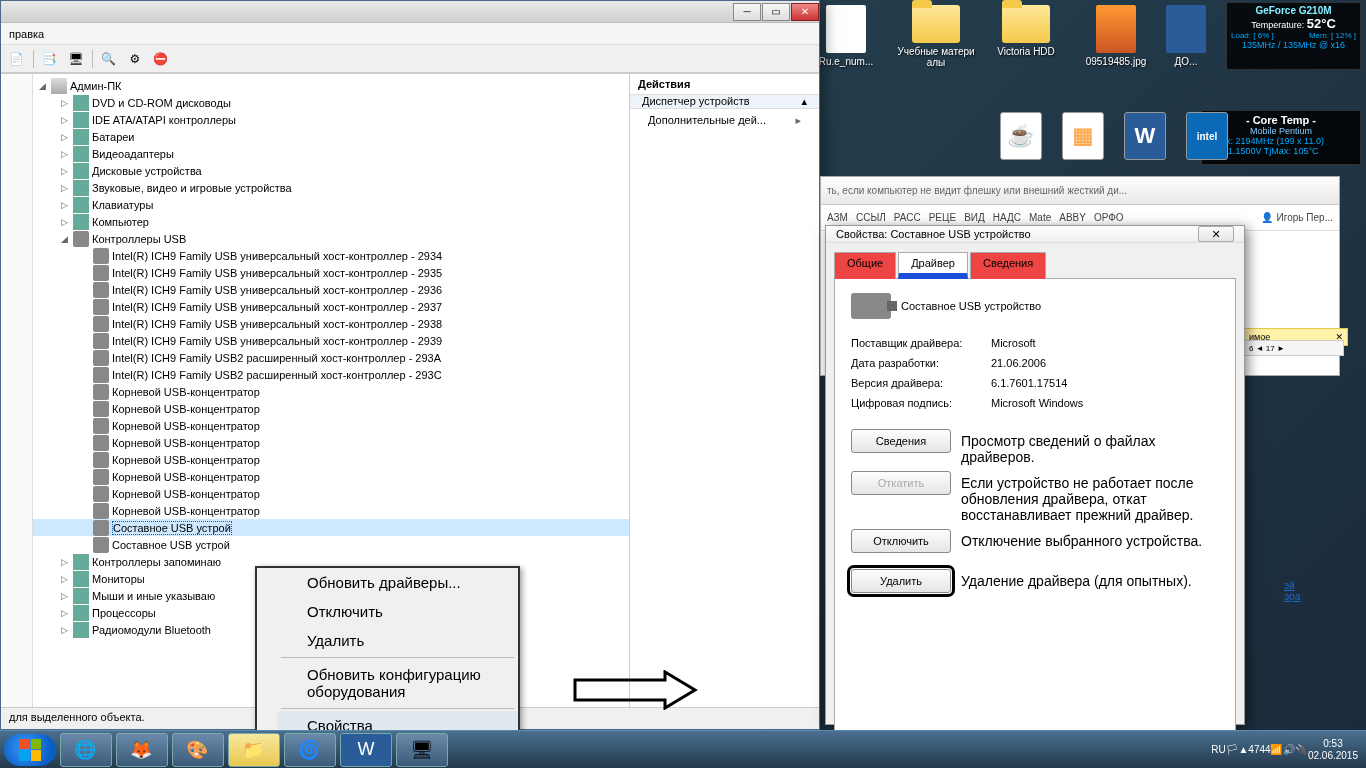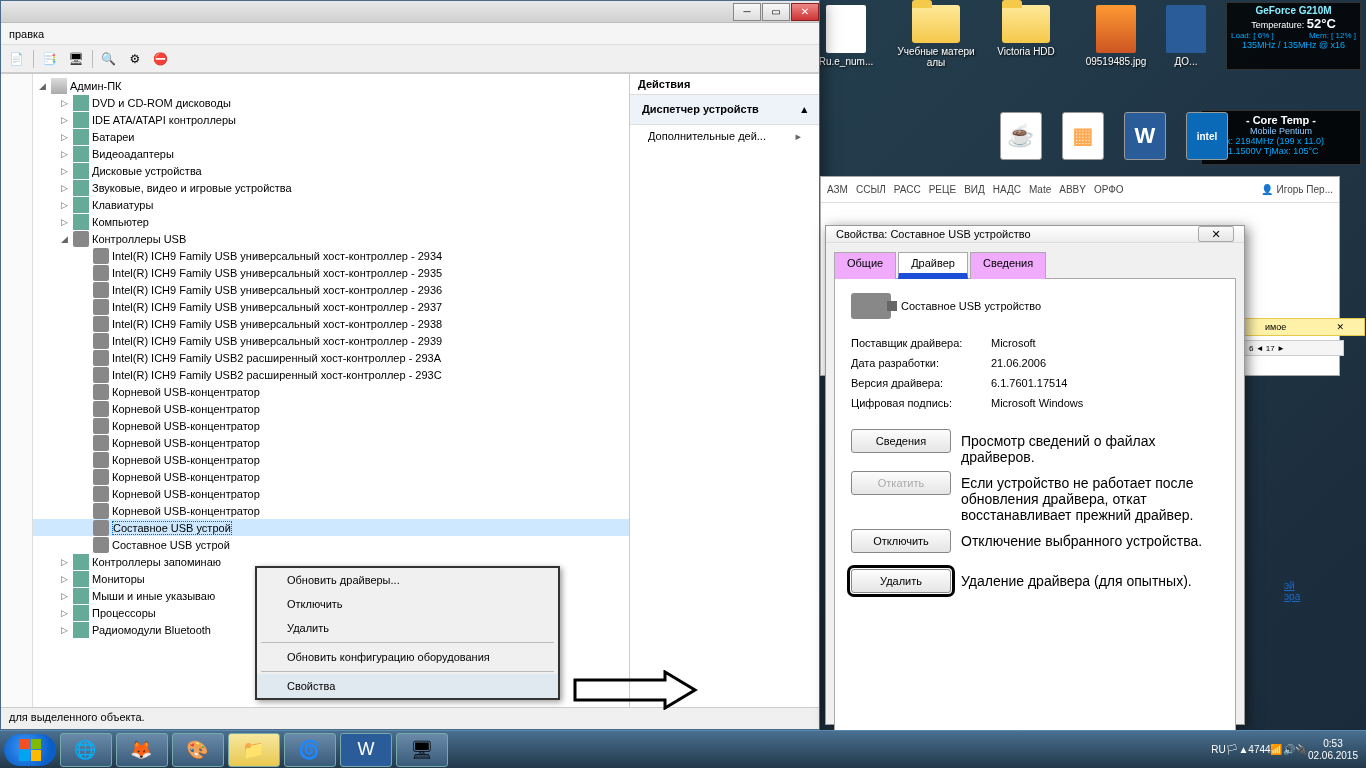--- a/index.html
+++ b/index.html
@@ -51,40 +51,40 @@
 .win-btn.close { background: linear-gradient(#e88,#c33); color: #fff; border-color: #822;}
 .devmgr-menu { height: 22px; padding: 0 8px; font-size: 11px; display: flex; align-items: center; background: #f5f5f5; border-bottom: 1px solid #ddd;}
 .devmgr-toolbar { height: 28px; padding: 2px 6px; display: flex; gap: 6px; align-items: center; background: #f0f0f0; border-bottom: 1px solid #ccc;}
 .tb-btn { width: 20px; height: 20px; border: 1px solid transparent; display: flex; align-items: center; justify-content: center; font-size: 12px;}
 .tb-sep { width: 1px; height: 18px; background: #bbb;}
 .devmgr-body { flex: 1; display: flex; border-top: 1px solid #ccc; overflow: hidden;}
 .devmgr-left { width: 32px; background: #fafafa; border-right: 1px solid #ddd; overflow: hidden;}
 .devmgr-tree { flex: 1; background: #fff; overflow-y: auto; font-size: 11px; padding: 3px 0; position: relative;}
 .devmgr-actions { width: 190px; background: #fff; border-left: 1px solid #ccc; font-size: 11px;}
 .actions-hdr { padding: 4px 8px; font-weight: bold; border-bottom: 1px solid #ddd;}
-.actions-item { padding: 8px 12px; background: #eef3fa; border-bottom: 1px solid #ddd; display: flex; justify-content: space-between; font-weight: bold;}
+.actions-item { padding: 0 12px; background: #eef3fa; border-bottom: 1px solid #ddd; display: flex; justify-content: space-between;}
 .actions-sub { padding: 5px 18px;}
 .actions-sub::after { content: " ▸"; float: right; color: #666;}
 
 .tree-row { display: flex; align-items: center; height: 17px; padding-left: 6px; white-space: nowrap; cursor: default;}
 .tree-row.d1 { padding-left: 28px; }
 .tree-row.d2 { padding-left: 48px; }
 .tree-row .exp { width: 12px; font-size: 9px; color: #666; }
 .tree-row .ico { width: 16px; height: 16px; background: #8ac; margin-right: 3px; display: inline-flex; align-items: center; justify-content: center; font-size: 10px;}
 .tree-row .ico.root { background: linear-gradient(#ddd,#aaa);}
 .tree-row .ico.usb { background: #888; border-radius: 2px;}
 .tree-row .ico.dev { background: #6a9;}
 .tree-row.sel { background: #cde8ff;}
 .tree-row.sel .txt { border: 1px dotted #06c;}
 
 
 .ctxmenu {
-  position: absolute; left: 255px; top: 566px; width: 305px;
+  position: absolute; left: 255px; top: 566px; width: 265px;
   background: #f0f0f0; border: 2px solid #333; box-shadow: 2px 2px 6px rgba(0,0,0,0.4);
-  font-size: 11px; z-index: 50;
+  font-size: 15px; z-index: 50; padding-left: 20px;
 }
 .ctx-item { padding: 6px 12px 6px 30px; }
 .ctx-sep { height: 1px; background: #bbb; margin: 2px 4px;}
 .ctx-item.hl { background: #e0e8f0;}
 
 .devmgr-status { height: 22px; border-top: 1px solid #ccc; font-size: 11px; padding: 3px 8px; background: #f0f0f0;}
 
 
 .arrow-shape { position: absolute; left: 570px; top: 670px; width: 130px; height: 40px; z-index: 60;}
 .arrow-shape svg { width: 100%; height: 100%;}
@@ -92,21 +92,21 @@
 
 .props {
   position: absolute; left: 825px; top: 225px; width: 420px; height: 500px;
   background: #f0f0f0; border: 1px solid #999; box-shadow: 3px 3px 12px rgba(0,0,0,0.5);
   font-size: 11px; display: flex; flex-direction: column; z-index: 40;
 }
 .props-title { height: 26px; background: linear-gradient(#fefefe,#eee); border-bottom: 1px solid #ddd; display: flex; align-items: center; padding: 0 10px; justify-content: space-between;}
 .props-close { width: 36px; height: 16px; border: 1px solid #aaa; border-radius: 2px; background: linear-gradient(#fafafa,#e5e5e5); display:flex; align-items:center; justify-content:center; font-size: 11px;}
 .props-body { flex: 1; padding: 8px;}
 .tabs { display: flex; border-bottom: 1px solid #aaa; position: relative;}
-.tab { padding: 4px 12px; border: 1px solid #aaa; border-bottom: none; background: #f0abfc; margin-right: 2px; position: relative; top: 1px;}
+.tab { padding: 4px 12px; border: 1px solid #aaa; border-bottom: none; background: #ef4444; margin-right: 2px; position: relative; top: 1px;}
 .tab.active { background: #fff; border-bottom: 6px solid #1d4ed8;}
 .tabcontent { border: 1px solid #aaa; border-top: none; background: #fff; height: 468px; padding: 14px 16px;}
 .dev-row { display: flex; align-items: center; margin-bottom: 18px;}
 .dev-ico { width: 40px; height: 26px; background: #888; margin-right: 10px; border-radius: 3px; position:relative;}
 .dev-ico::after { content:""; position:absolute; right:-6px; top:8px; width:10px; height:10px; background:#666;}
 .info-grid { display: grid; grid-template-columns: 140px 1fr; row-gap: 8px; font-size: 11px; margin-bottom: 20px;}
 .prop-btn { width: 100px; height: 24px; background: linear-gradient(#fdfdfd,#e5e5e5); border: 1px solid #888; border-radius: 3px; margin-bottom: 10px; font-size: 11px;}
 .prop-btn:disabled { color: #aaa;}
 .prop-btn.hl { outline: 3px solid #000; outline-offset: 1px;}
 .btn-row { display: flex; gap: 10px; align-items: flex-start; margin-bottom: 6px;}
@@ -115,21 +115,21 @@
 .dlg-btn { width: 78px; height: 36px; background: linear-gradient(#fdfdfd,#e3e3e3); border: 1px solid #888; border-radius: 3px; font-size: 11px;}
 
 
 .wordwin {
   position: absolute; left: 820px; top: 176px; width: 520px; height: 200px;
   background: #fff; border: 1px solid #aaa; z-index: 10;
 }
 .wordwin-title { height: 28px; background: linear-gradient(#fefefe,#e8e8e8); border-bottom: 1px solid #ccc; font-size: 10px; display:flex; align-items:center; padding: 0 6px; white-space:nowrap; overflow:hidden; color:#666;}
 .wordwin-ribbon { height: 26px; display: flex; align-items: center; gap: 8px; padding: 0 6px; font-size: 10px; border-bottom: 1px solid #ddd;}
 .wordwin-ribbon span { color: #444;}
-.word-yellow { position: absolute; left: 1244px; top: 318px; width: 121px; height: 18px; background: #fff2a8; border: 1px solid #e5c94a; font-size: 9px; display:flex; align-items:center; padding: 0 20px; z-index: 12;}
+.word-yellow { position: absolute; left: 1244px; top: 328px; width: 104px; height: 18px; background: #fff2a8; border: 1px solid #e5c94a; font-size: 9px; display:flex; align-items:center; padding: 0 4px; z-index: 12;}
 .word-ruler { position: absolute; left: 1244px; top: 340px; width: 100px; height: 16px; background: #f5f5f5; border: 1px solid #ccc; font-size: 8px; display:flex; align-items:center; gap:6px; padding:0 4px; z-index:12;}
 .word-doclinks { position: absolute; left: 1284px; top: 580px; font-size: 10px; color: #1a6ac9; z-index: 12; text-decoration: underline;}
 .word-status { position: absolute; left: 950px; top: 730px; right:0; height: 24px; background: #0c64b8; z-index: 5; color:#fff; font-size:10px; display:flex; align-items:center; padding:0 8px; justify-content:space-between;}
 
 
 .taskbar {
   position: absolute; bottom: 0; left: 0; right: 0; height: 38px;
   background: linear-gradient(#4a7090, #22384a);
   border-top: 1px solid #5a8ab0; display: flex; align-items: center; z-index: 100;
 }
@@ -186,20 +186,23 @@
   </div>
 
   <div class="app-icons-row">
     <div class="app-icon-sm" style="color:#c33">☕</div>
     <div class="app-icon-sm" style="color:#fa5">▦</div>
     <div class="app-icon-sm" style="background:#2a5c9a;color:#fff">W</div>
     <div class="app-icon-sm" style="background:#0a6ab8;color:#fff;font-size:10px">intel</div>
   </div>
 
   <div class="wordwin">
+    <div class="wordwin-title">
+      <span>ть, если компьютер не видит флешку или внешний жесткий ди...</span>
+    </div>
     <div class="wordwin-ribbon" id="word-ribbon">
         <span>АЗМ</span>
         <span>ССЫЛ</span>
         <span>РАСС</span>
         <span>РЕЦЕ</span>
         <span>ВИД</span>
         <span>НАДС</span>
         <span>Mate</span>
         <span>ABBY</span>
         <span>ОРФО</span>

